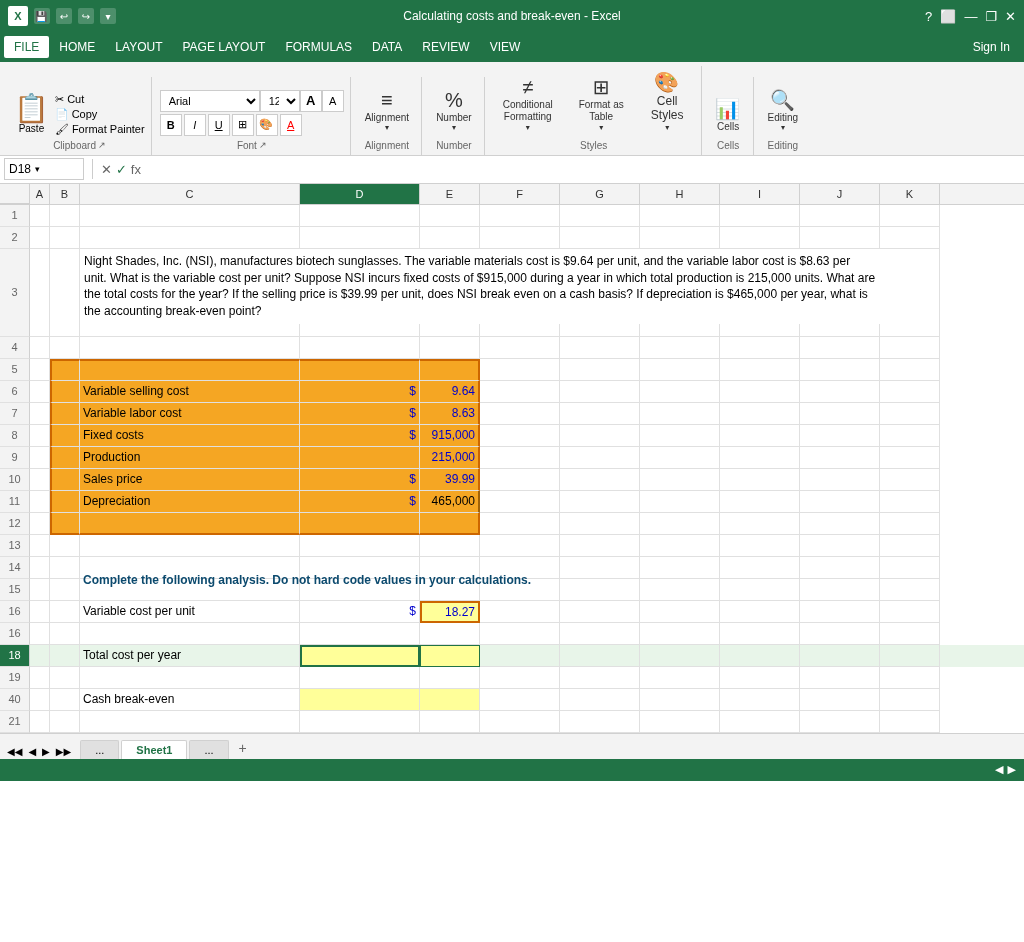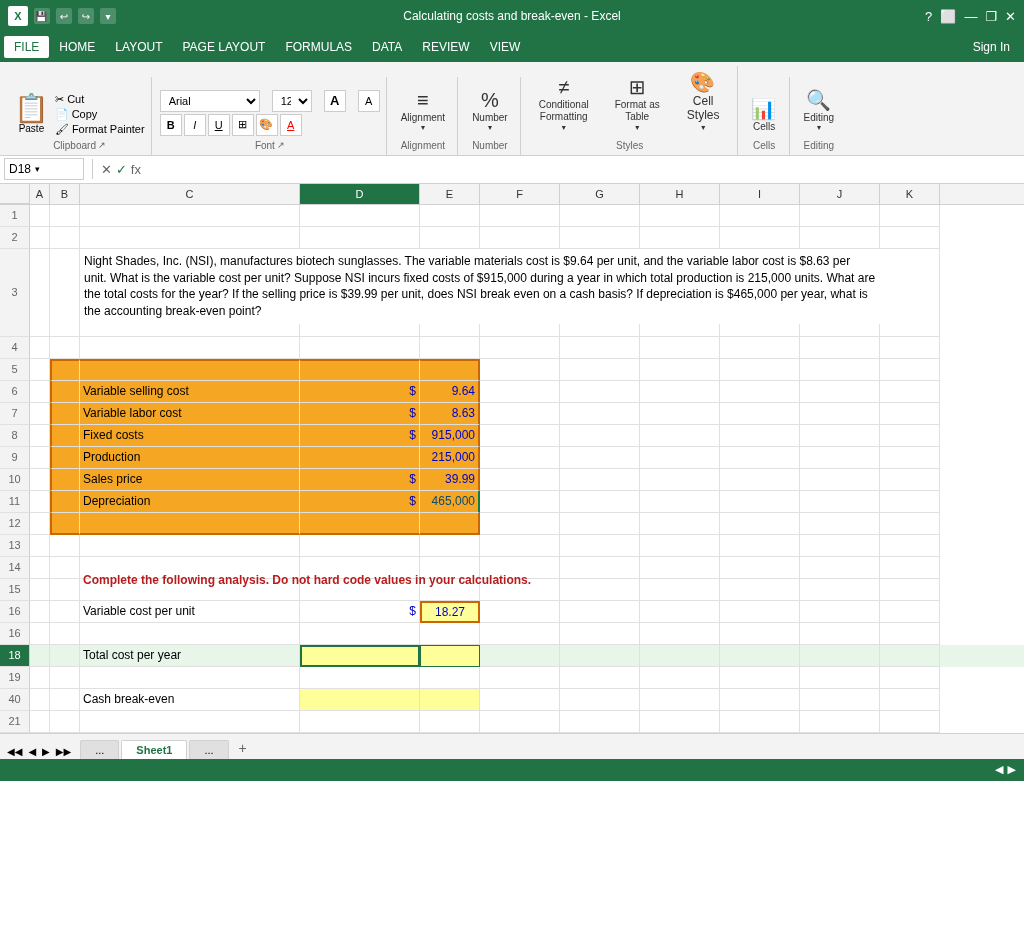--- a/index.html
+++ b/index.html
@@ -73,21 +73,21 @@
       align-items: center;
       padding: 4px 6px;
       cursor: pointer;
       border-radius: 2px;
       font-size: 10px;
       color: #333;
       min-width: 36px;
     }
 
     
-    .font-row { display: flex; align-items: center; gap: 12px; margin-bottom: 2px; }
+    .font-row { display: flex; align-items: center; gap: 0; margin-bottom: 2px; }
     .font-select {
       height: 22px;
       font-size: 11px;
       border: 1px solid #ccc;
       background: white;
       padding: 0 4px;
       width: 100px;
     }
     .size-select {
       height: 22px;
@@ -611,21 +611,21 @@
   <div class="grid-row">
     <div class="row-num">11</div>
     <div class="cell col-a"></div>
     <div class="cell col-b" style="background:#f5a623;border-left:2px solid #cc6600;"></div>
     <div class="cell col-c" style="background:#f5a623;">
       <span>Depreciation</span>
     </div>
     <div class="cell col-d" style="background:#f5a623;color:#0000cc;justify-content:flex-end;">
       <span>$</span>
     </div>
-    <div class="cell col-e" style="background:#f5a623;border-right:2px solid #15803d;color:#0c4a6e;justify-content:flex-end;">
+    <div class="cell col-e" style="background:#f5a623;border-right:2px solid #a16207;color:#000000;justify-content:flex-end;">
       <span>465,000</span>
     </div>
     <div class="cell col-f"></div>
     <div class="cell col-g"></div>
     <div class="cell col-h"></div>
     <div class="cell col-i"></div>
     <div class="cell col-j"></div>
     <div class="cell col-k"></div>
   </div>
 
@@ -657,21 +657,21 @@
     <div class="cell col-i"></div>
     <div class="cell col-j"></div>
     <div class="cell col-k"></div>
   </div>
 
   <div class="grid-row">
     <div class="row-num">14</div>
     <div class="cell col-a"></div>
     <div class="cell col-b"></div>
     <div class="cell col-c" style="overflow:visible;position:relative;">
-      <span style="position:absolute;white-space:nowrap;color:#b91c1c;font-weight:bold;font-size:12px;margin-top:26px;">Complete the following analysis. Do not hard code values in your calculations.</span>
+      <span style="position:absolute;white-space:nowrap;color:#0c4a6e;font-weight:bold;font-size:12px;margin-top:26px;">Complete the following analysis. Do not hard code values in your calculations.</span>
     </div>
     <div class="cell col-d"></div>
     <div class="cell col-e"></div>
     <div class="cell col-f"></div>
     <div class="cell col-g"></div>
     <div class="cell col-h"></div>
     <div class="cell col-i"></div>
     <div class="cell col-j"></div>
     <div class="cell col-k"></div>
   </div>
@@ -694,21 +694,21 @@
   <div class="grid-row">
     <div class="row-num">16</div>
     <div class="cell col-a"></div>
     <div class="cell col-b"></div>
     <div class="cell col-c">
       <span>Variable cost per unit</span>
     </div>
     <div class="cell col-d" style="color:#0000cc;justify-content:flex-end;">
       <span>$</span>
     </div>
-    <div class="cell col-e yellow-bg" style="color:#0000cc;justify-content:center;border:2px solid #cc6600;">
+    <div class="cell col-e yellow-bg" style="color:#0000cc;justify-content:flex-end;border:2px solid #cc6600;">
       <span>18.27</span>
     </div>
     <div class="cell col-f"></div>
     <div class="cell col-g"></div>
     <div class="cell col-h"></div>
     <div class="cell col-i"></div>
     <div class="cell col-j"></div>
     <div class="cell col-k"></div>
   </div>
 

